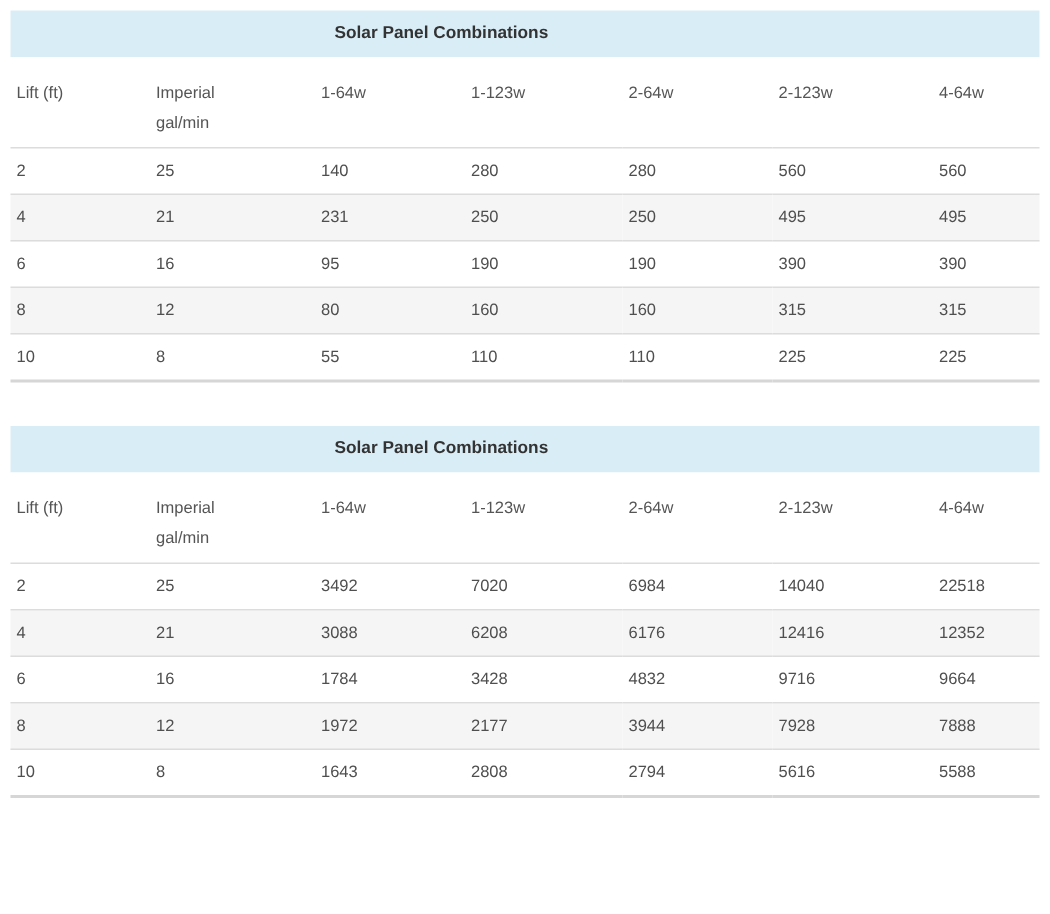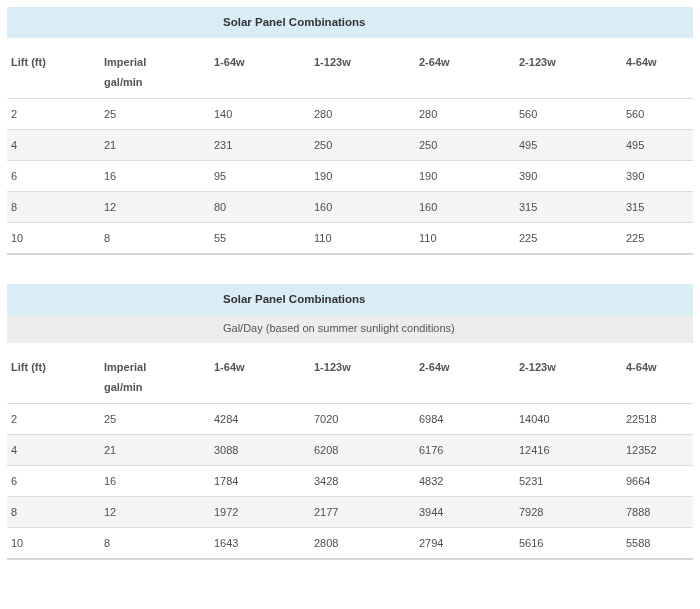--- a/index.html
+++ b/index.html
@@ -36,21 +36,21 @@
     line-height: 13px;
   }
   tr.subtitle-row td {
     background: #ededed;
     padding: 7px 4px 8px 216px;
     color: #555555;
     line-height: 13px;
   }
   tr.colheader-row th {
     background: #ffffff;
-    font-weight: bold;
+    font-weight: normal;
     text-align: left;
     vertical-align: top;
     padding: 14px 4px 6px 4px;
     line-height: 20px;
     color: #555555;
   }
   tbody.data td {
     padding: 8px 4px;
     line-height: 14px;
     border-top: 1px solid #dcdcdc;
@@ -146,62 +146,59 @@
         <col class="c2">
         <col class="c3">
         <col class="c4">
         <col class="c5">
         <col class="c6">
     </colgroup>
     <thead>
       <tr class="title-row">
         <td colspan="7">Solar Panel Combinations</td>
       </tr>
-      <tr class="subtitle-row">
-        <td colspan="7">Gal/Day (based on summer sunlight conditions)</td>
-      </tr>
       <tr class="colheader-row">
         <th>Lift (ft)</th>
         <th>
           <div>Imperial</div>
           <div>gal/min</div>
         </th>
         <th>1-64w</th>
         <th>1-123w</th>
         <th>2-64w</th>
         <th>2-123w</th>
         <th>4-64w</th>
       </tr>
     </thead>
     <tbody class="data">
       <tr>
         <td>2</td>
         <td>25</td>
-        <td>4284</td>
+        <td>3492</td>
         <td>7020</td>
         <td>6984</td>
         <td>14040</td>
         <td>22518</td>
       </tr>
       <tr class="striped">
         <td>4</td>
         <td>21</td>
         <td>3088</td>
         <td>6208</td>
         <td>6176</td>
         <td>12416</td>
         <td>12352</td>
       </tr>
       <tr>
         <td>6</td>
         <td>16</td>
         <td>1784</td>
         <td>3428</td>
         <td>4832</td>
-        <td>5231</td>
+        <td>9716</td>
         <td>9664</td>
       </tr>
       <tr class="striped">
         <td>8</td>
         <td>12</td>
         <td>1972</td>
         <td>2177</td>
         <td>3944</td>
         <td>7928</td>
         <td>7888</td>

